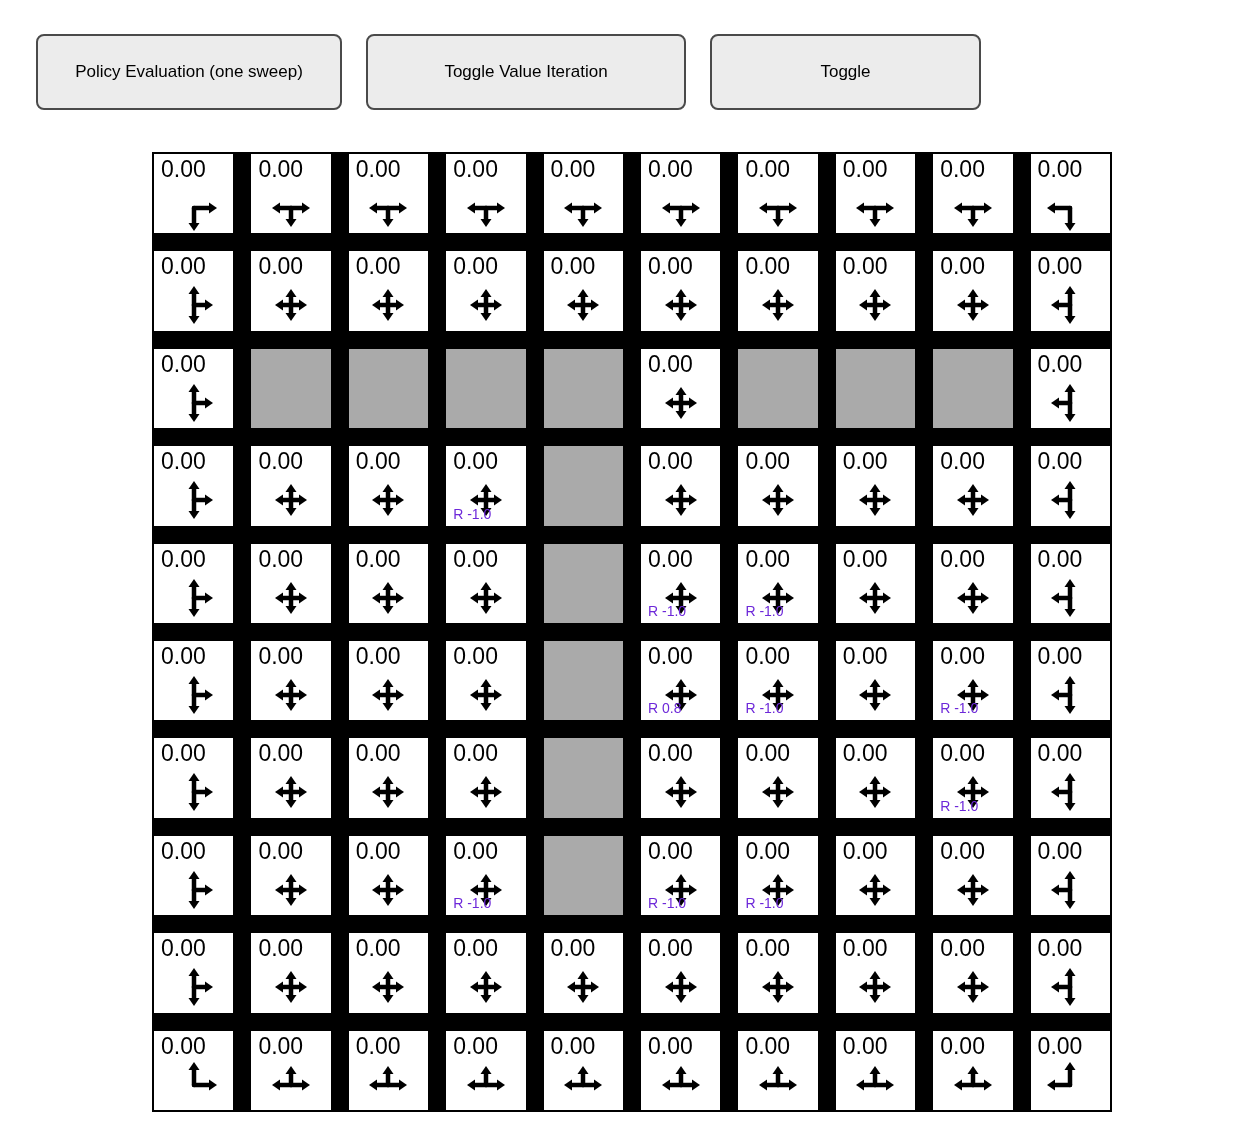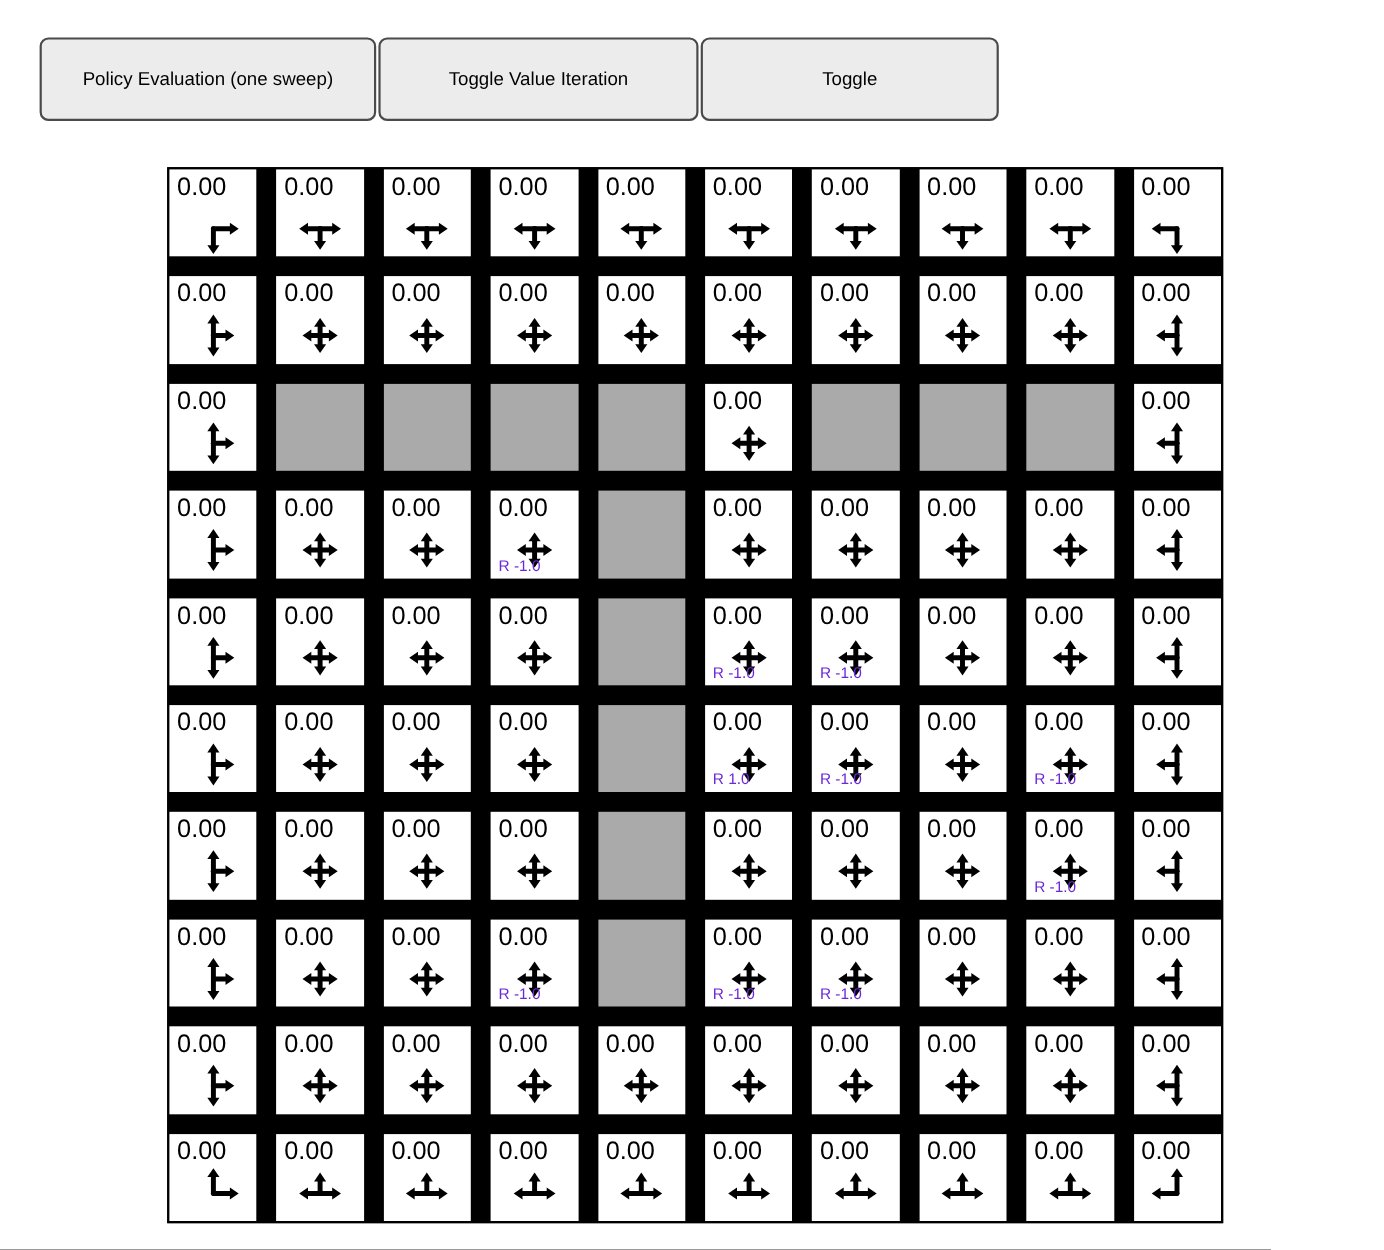--- a/index.html
+++ b/index.html
@@ -9,21 +9,21 @@
     width: 1258px; height: 1136px;
     background: #ffffff;
     font-family: "Liberation Sans", sans-serif;
     position: relative;
     color: #000;
   }
   .toolbar {
     position: absolute;
     left: 36px; top: 34px;
     display: flex;
-    gap: 2px;
+    gap: 24px;
   }
   .btn {
     height: 76px;
     background: #ececec;
     border: 2px solid #4a4a4a;
     border-radius: 8px;
     font-family: "Liberation Sans", sans-serif;
     font-size: 17px;
     color: #000;
     display: flex;
@@ -66,21 +66,21 @@
     left: 7px; bottom: 4px;
     font-size: 14px;
     color: #6d28d9;
   }
 </style>
 </head>
 <body>
 
 <div class="toolbar" id="toolbar">
     <button class="btn" style="width: 306px;">Policy Evaluation (one sweep)</button>
-    <button class="btn" style="width: 291px;">Toggle Value Iteration</button>
+    <button class="btn" style="width: 320px;">Toggle Value Iteration</button>
     <button class="btn" style="width: 271px;">Toggle</button>
   </div>
 <div class="grid" id="grid">
     <div class="cell">
       <span class="val">0.00</span>
       <svg class="arrows" viewBox="-24 -24 48 48" width="48" height="48">
         <line x1="0" y1="0" x2="15" y2="0" stroke="#000000" stroke-width="4.5" stroke-linecap="round"></line>
         <polygon points="23,0 15,5.5 15,-5.5" fill="#000000"></polygon>
         <line x1="0" y1="0" x2="0" y2="15" stroke="#000000" stroke-width="4.5" stroke-linecap="round"></line>
         <polygon points="0,23 -5.5,15 5.5,15" fill="#000000"></polygon>
@@ -638,21 +638,21 @@
       <svg class="arrows" viewBox="-24 -24 48 48" width="48" height="48">
         <line x1="0" y1="0" x2="0" y2="-8" stroke="#000000" stroke-width="4.5" stroke-linecap="round"></line>
         <polygon points="0,-16 5.5,-8 -5.5,-8" fill="#000000"></polygon>
         <line x1="0" y1="0" x2="0" y2="8" stroke="#000000" stroke-width="4.5" stroke-linecap="round"></line>
         <polygon points="0,16 -5.5,8 5.5,8" fill="#000000"></polygon>
         <line x1="0" y1="0" x2="-8" y2="0" stroke="#000000" stroke-width="4.5" stroke-linecap="round"></line>
         <polygon points="-16,0 -8,-5.5 -8,5.5" fill="#000000"></polygon>
         <line x1="0" y1="0" x2="8" y2="0" stroke="#000000" stroke-width="4.5" stroke-linecap="round"></line>
         <polygon points="16,0 8,5.5 8,-5.5" fill="#000000"></polygon>
       </svg>
-      <span class="reward">R 1.0</span>
+      <span class="reward">R 0.8</span>
     </div>
     <div class="cell">
       <span class="val">0.00</span>
       <svg class="arrows" viewBox="-24 -24 48 48" width="48" height="48">
         <line x1="0" y1="0" x2="0" y2="-8" stroke="#000000" stroke-width="4.5" stroke-linecap="round"></line>
         <polygon points="0,-16 5.5,-8 -5.5,-8" fill="#000000"></polygon>
         <line x1="0" y1="0" x2="0" y2="8" stroke="#000000" stroke-width="4.5" stroke-linecap="round"></line>
         <polygon points="0,16 -5.5,8 5.5,8" fill="#000000"></polygon>
         <line x1="0" y1="0" x2="-8" y2="0" stroke="#000000" stroke-width="4.5" stroke-linecap="round"></line>
         <polygon points="-16,0 -8,-5.5 -8,5.5" fill="#000000"></polygon>

